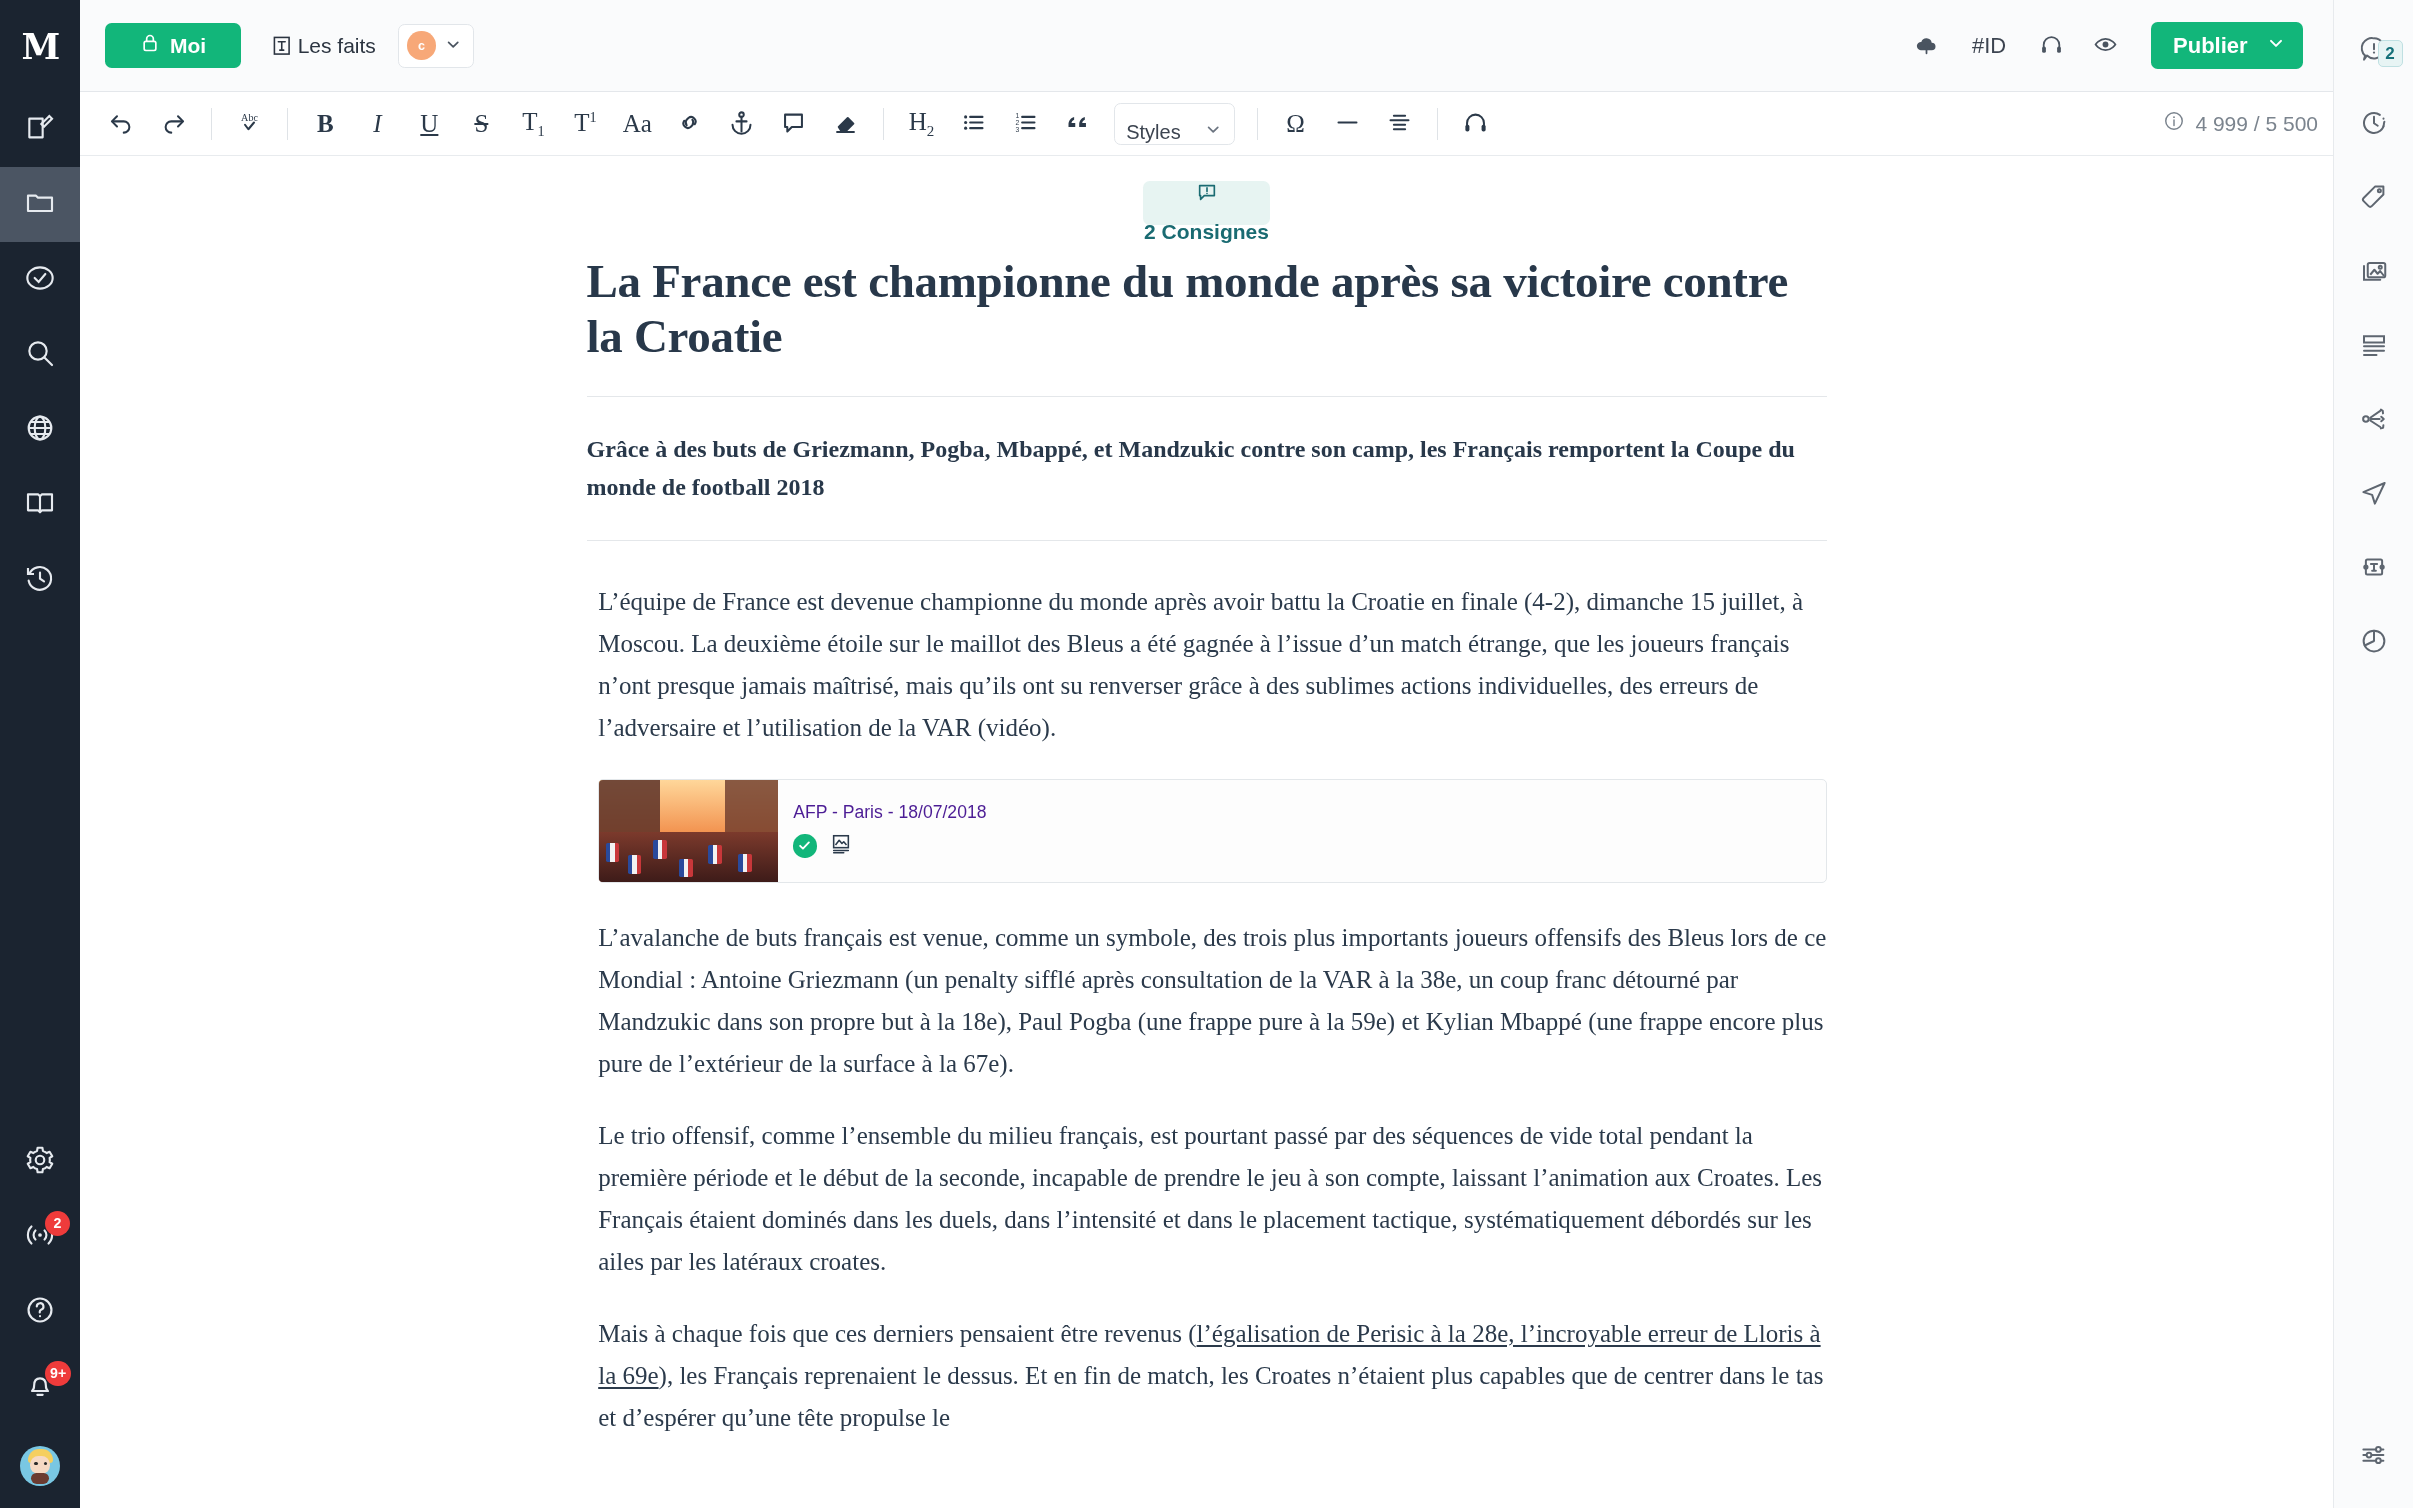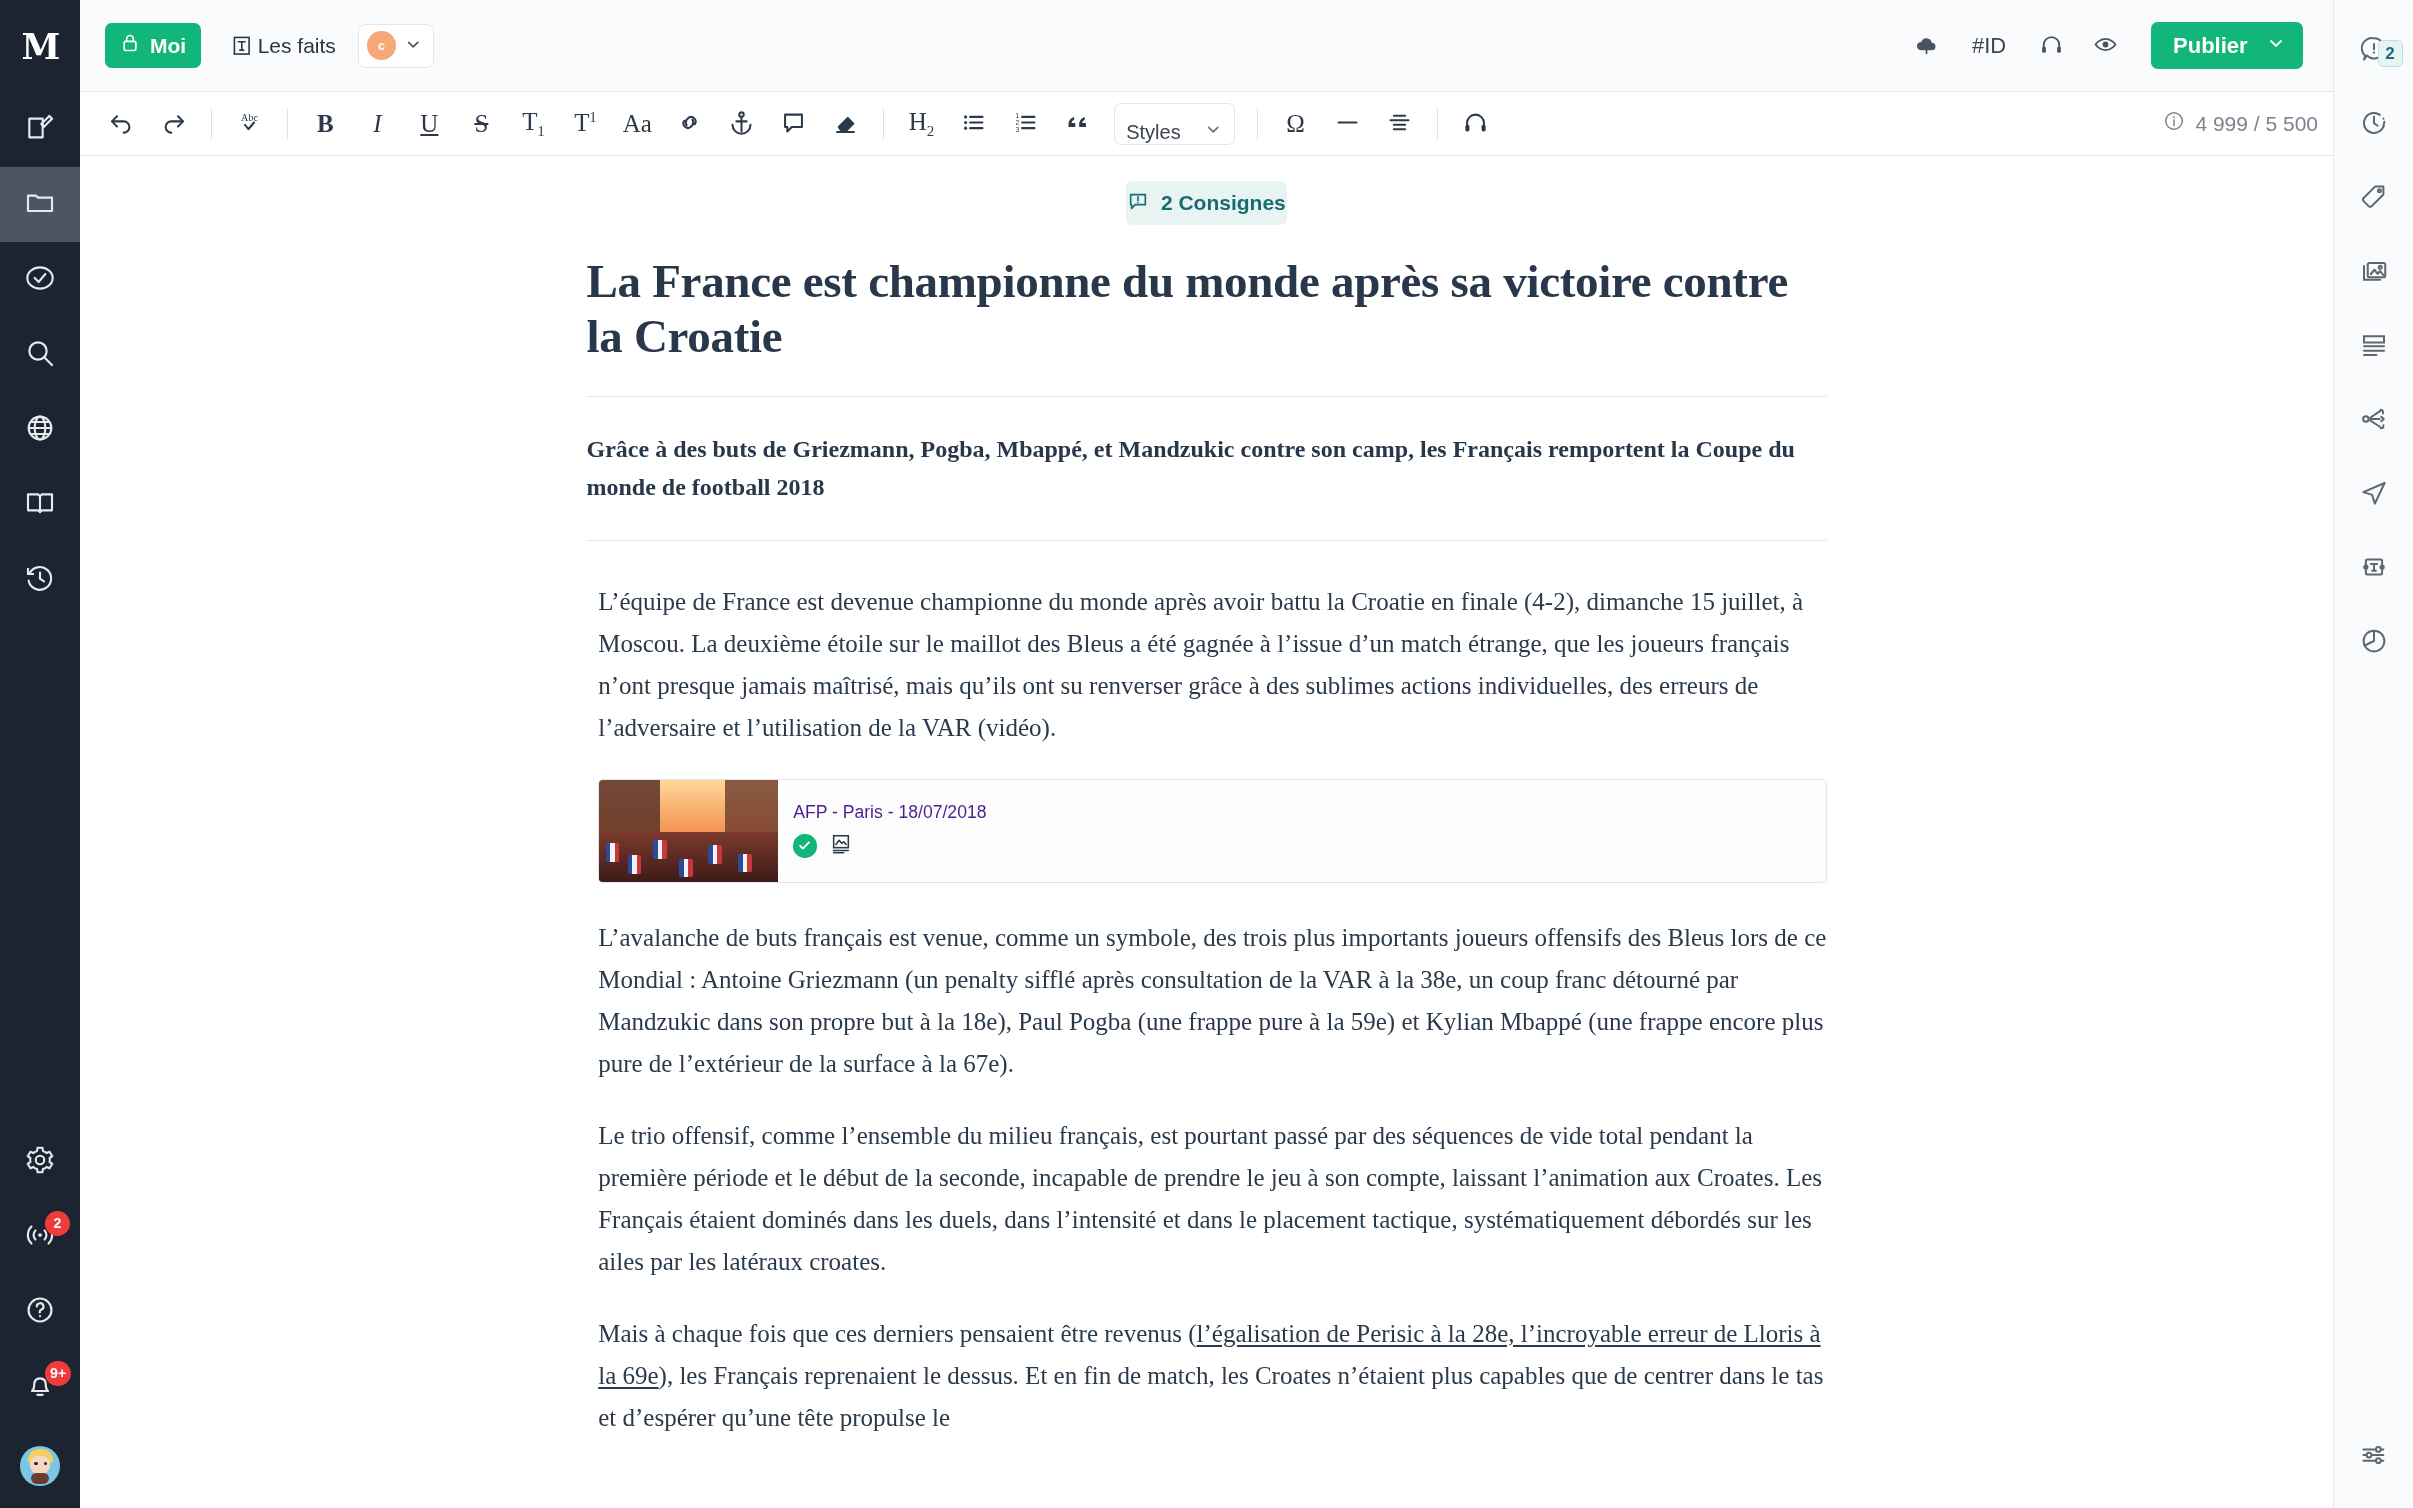--- a/index.html
+++ b/index.html
@@ -58,21 +58,21 @@
   .topbar {
     height: 92px; background: #fafbfc;
     display: flex; align-items: center;
     padding: 0 30px 0 25px;
     border-bottom: 0.8px solid #e4e7eb;
     flex: 0 0 92px;
   }
   .pill-btn {
     display: flex; align-items: center; gap: 10px;
     background: #12b67a; color: #fff;
-    border-radius: 6.7px; height: 45px; padding: 0 15px;
+    border-radius: 6.7px; height: 45px; padding: 0 35px;
     font-size: 21px; font-weight: 600; cursor: pointer; border: none;
     font-family: "Liberation Sans", sans-serif;
   }
   .pill-btn svg { width: 20px; height: 22px; stroke: #fff; fill: none; stroke-width: 2; }
   .tb-item {
     display: flex; align-items: center; gap: 3px;
     margin-left: 28.5px; color: #2b3440; font-size: 21px; cursor: pointer;
   }
   .tb-item .tico { width: 25px; height: 25px; display: inline-flex; align-items: center; justify-content: center; }
   .tb-item .tico svg { width: 23.5px; height: 23.5px; stroke: #2b3440; fill: none; stroke-width: 1.6; }
@@ -127,21 +127,21 @@
   .wordcount svg { width: 22px; height: 22px; stroke: #7b848e; fill: none; stroke-width: 1.6; }
 
   
   .docscroll { flex: 1 1 auto; overflow: hidden; position: relative; background: #fff; }
   .doc { width: 1240px; margin: 0 auto; padding-top: 25px; }
   .consigne-wrap { display: flex; justify-content: center; margin-bottom: 28.5px; }
   .consigne {
     display: flex; align-items: center; gap: 11.7px;
     background: #e7f4f2; color: #1a6b72;
     border-radius: 6.7px; height: 44px; padding: 0 1px;
-    font-size: 21px; font-weight: 600; cursor: pointer;
+    font-size: 21px; font-weight: 600; cursor: pointer; flex-direction: column;
   }
   .consigne svg { width: 22px; height: 22px; stroke: #1a6b72; fill: none; stroke-width: 1.8; }
 
   h1.title {
     font-family: "Liberation Serif", serif;
     font-size: 47px; line-height: 1.18; font-weight: 700;
     color: #28384a; letter-spacing: -0.3px;
     padding: 0 0 32px 0;
     border-bottom: 0.8px solid #e4e7ea;
     margin: 0 0 0 0;

